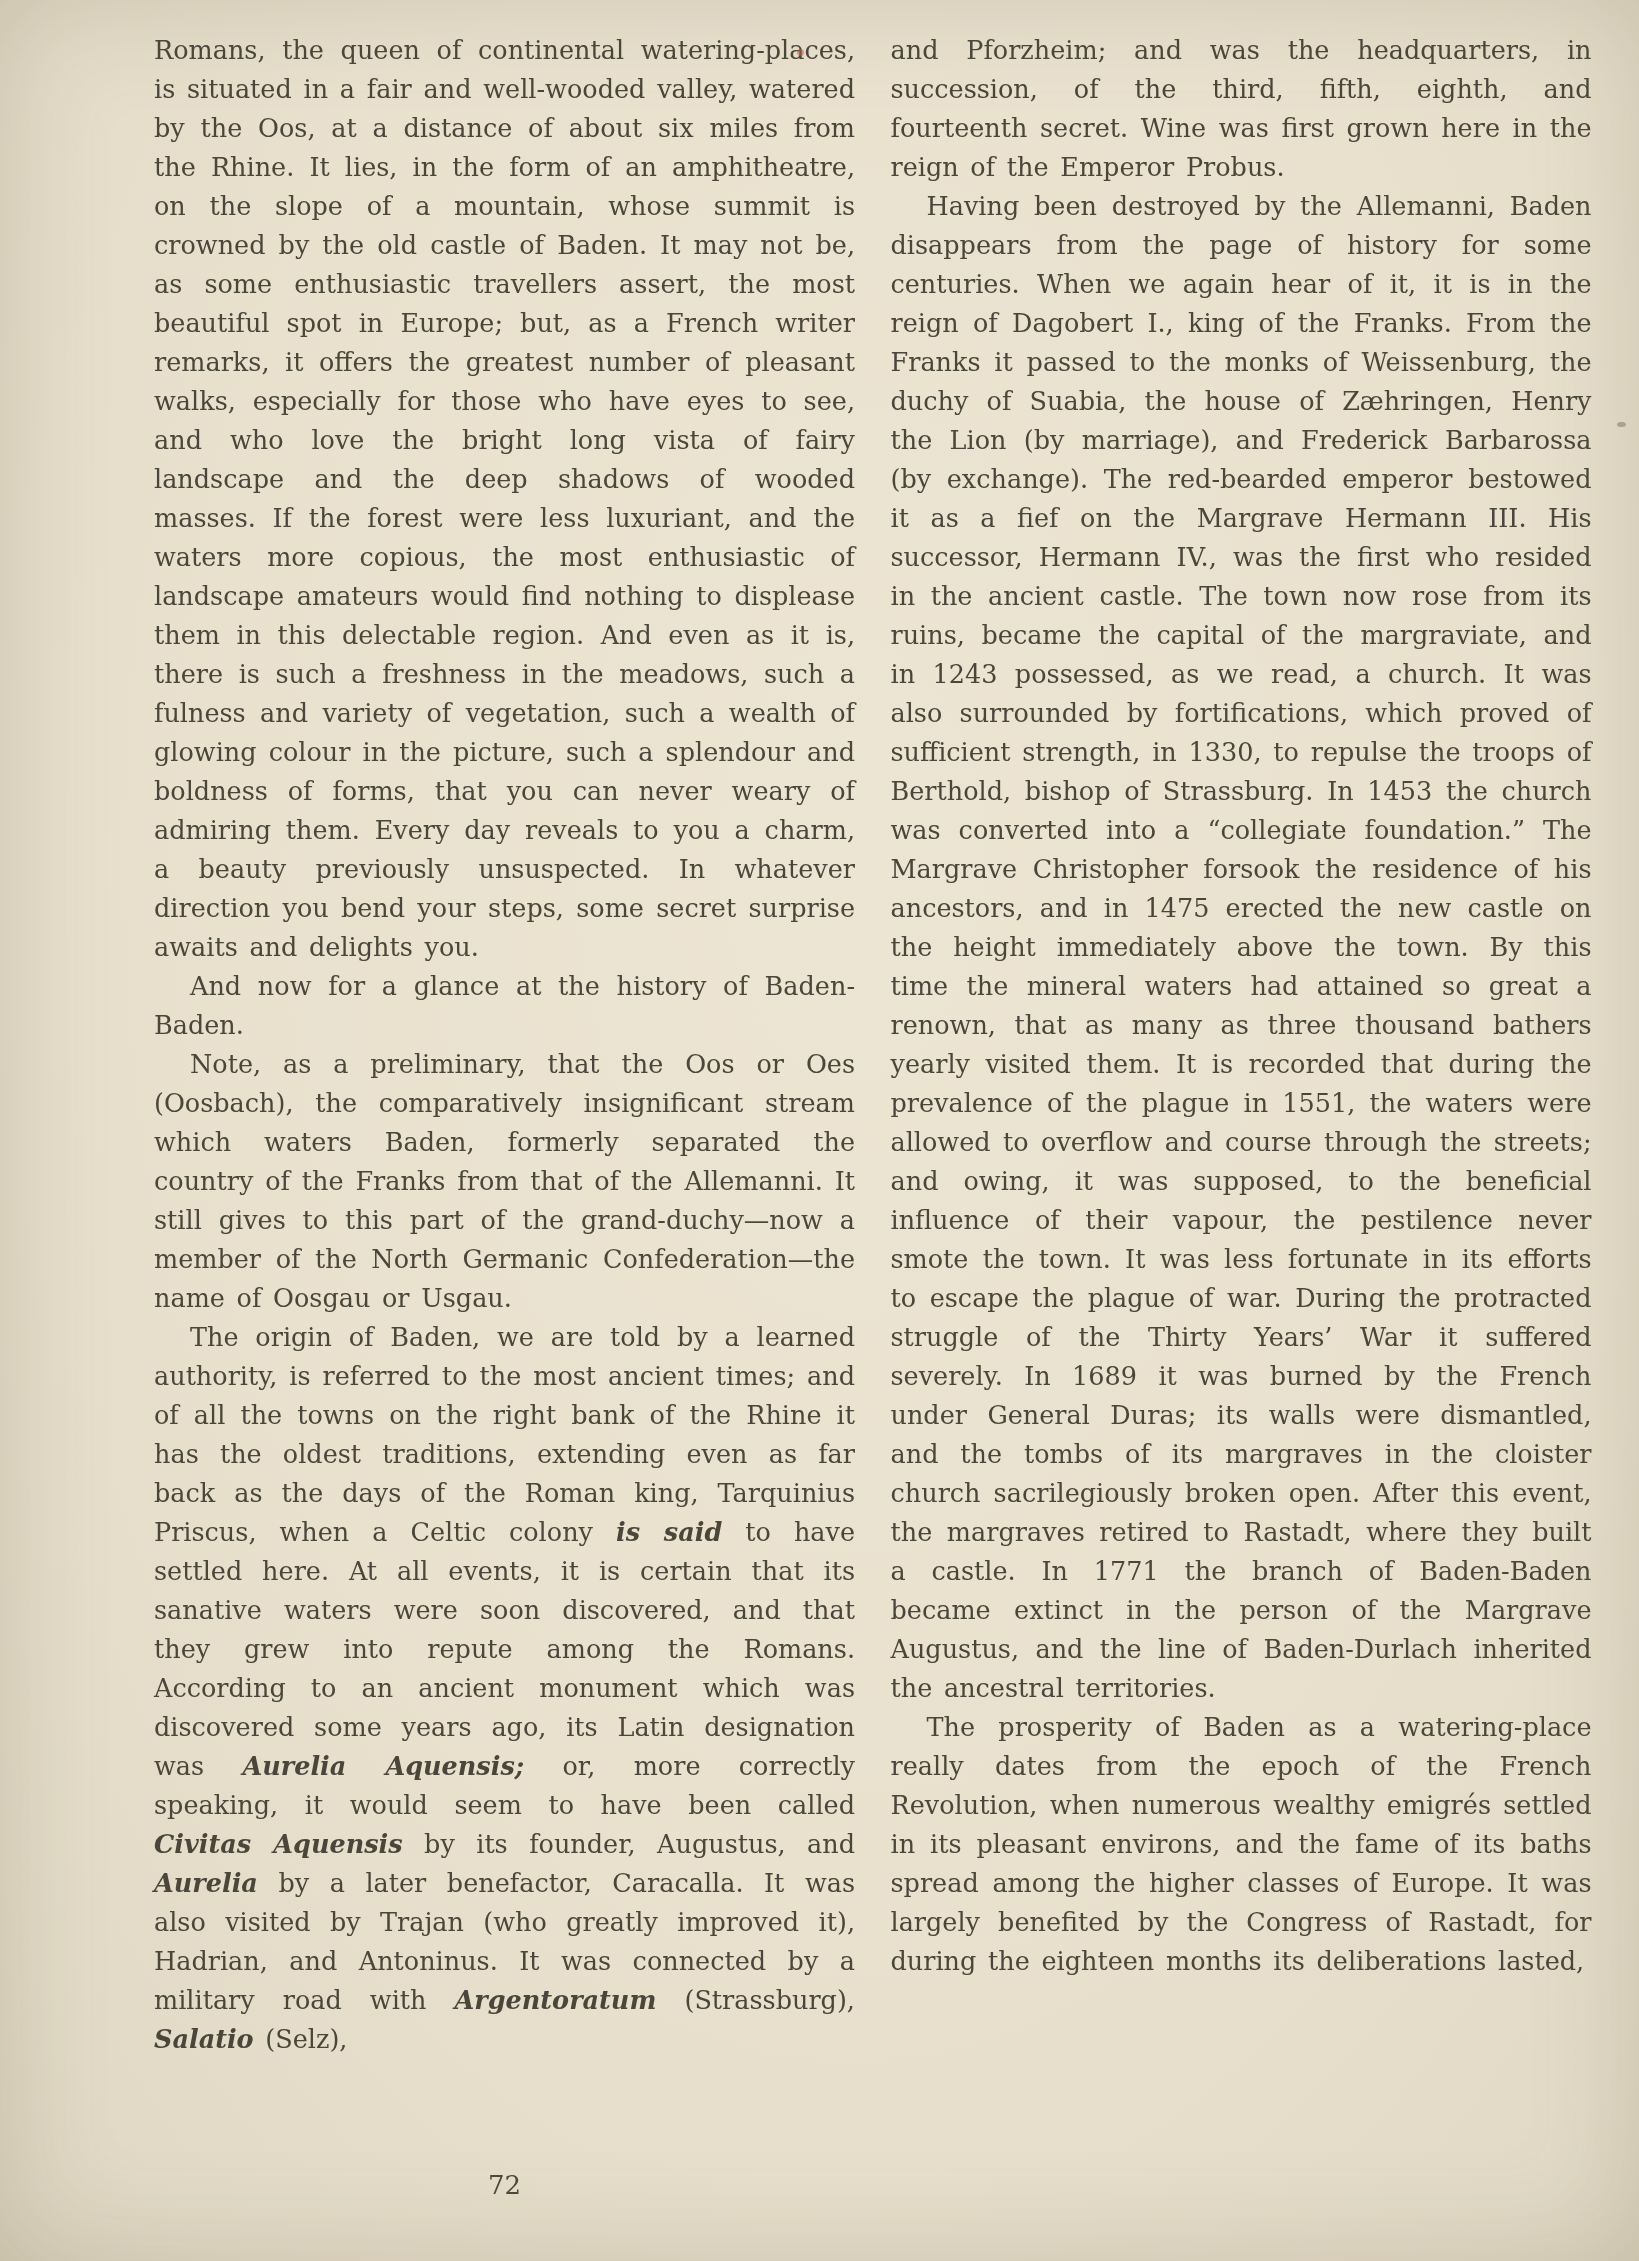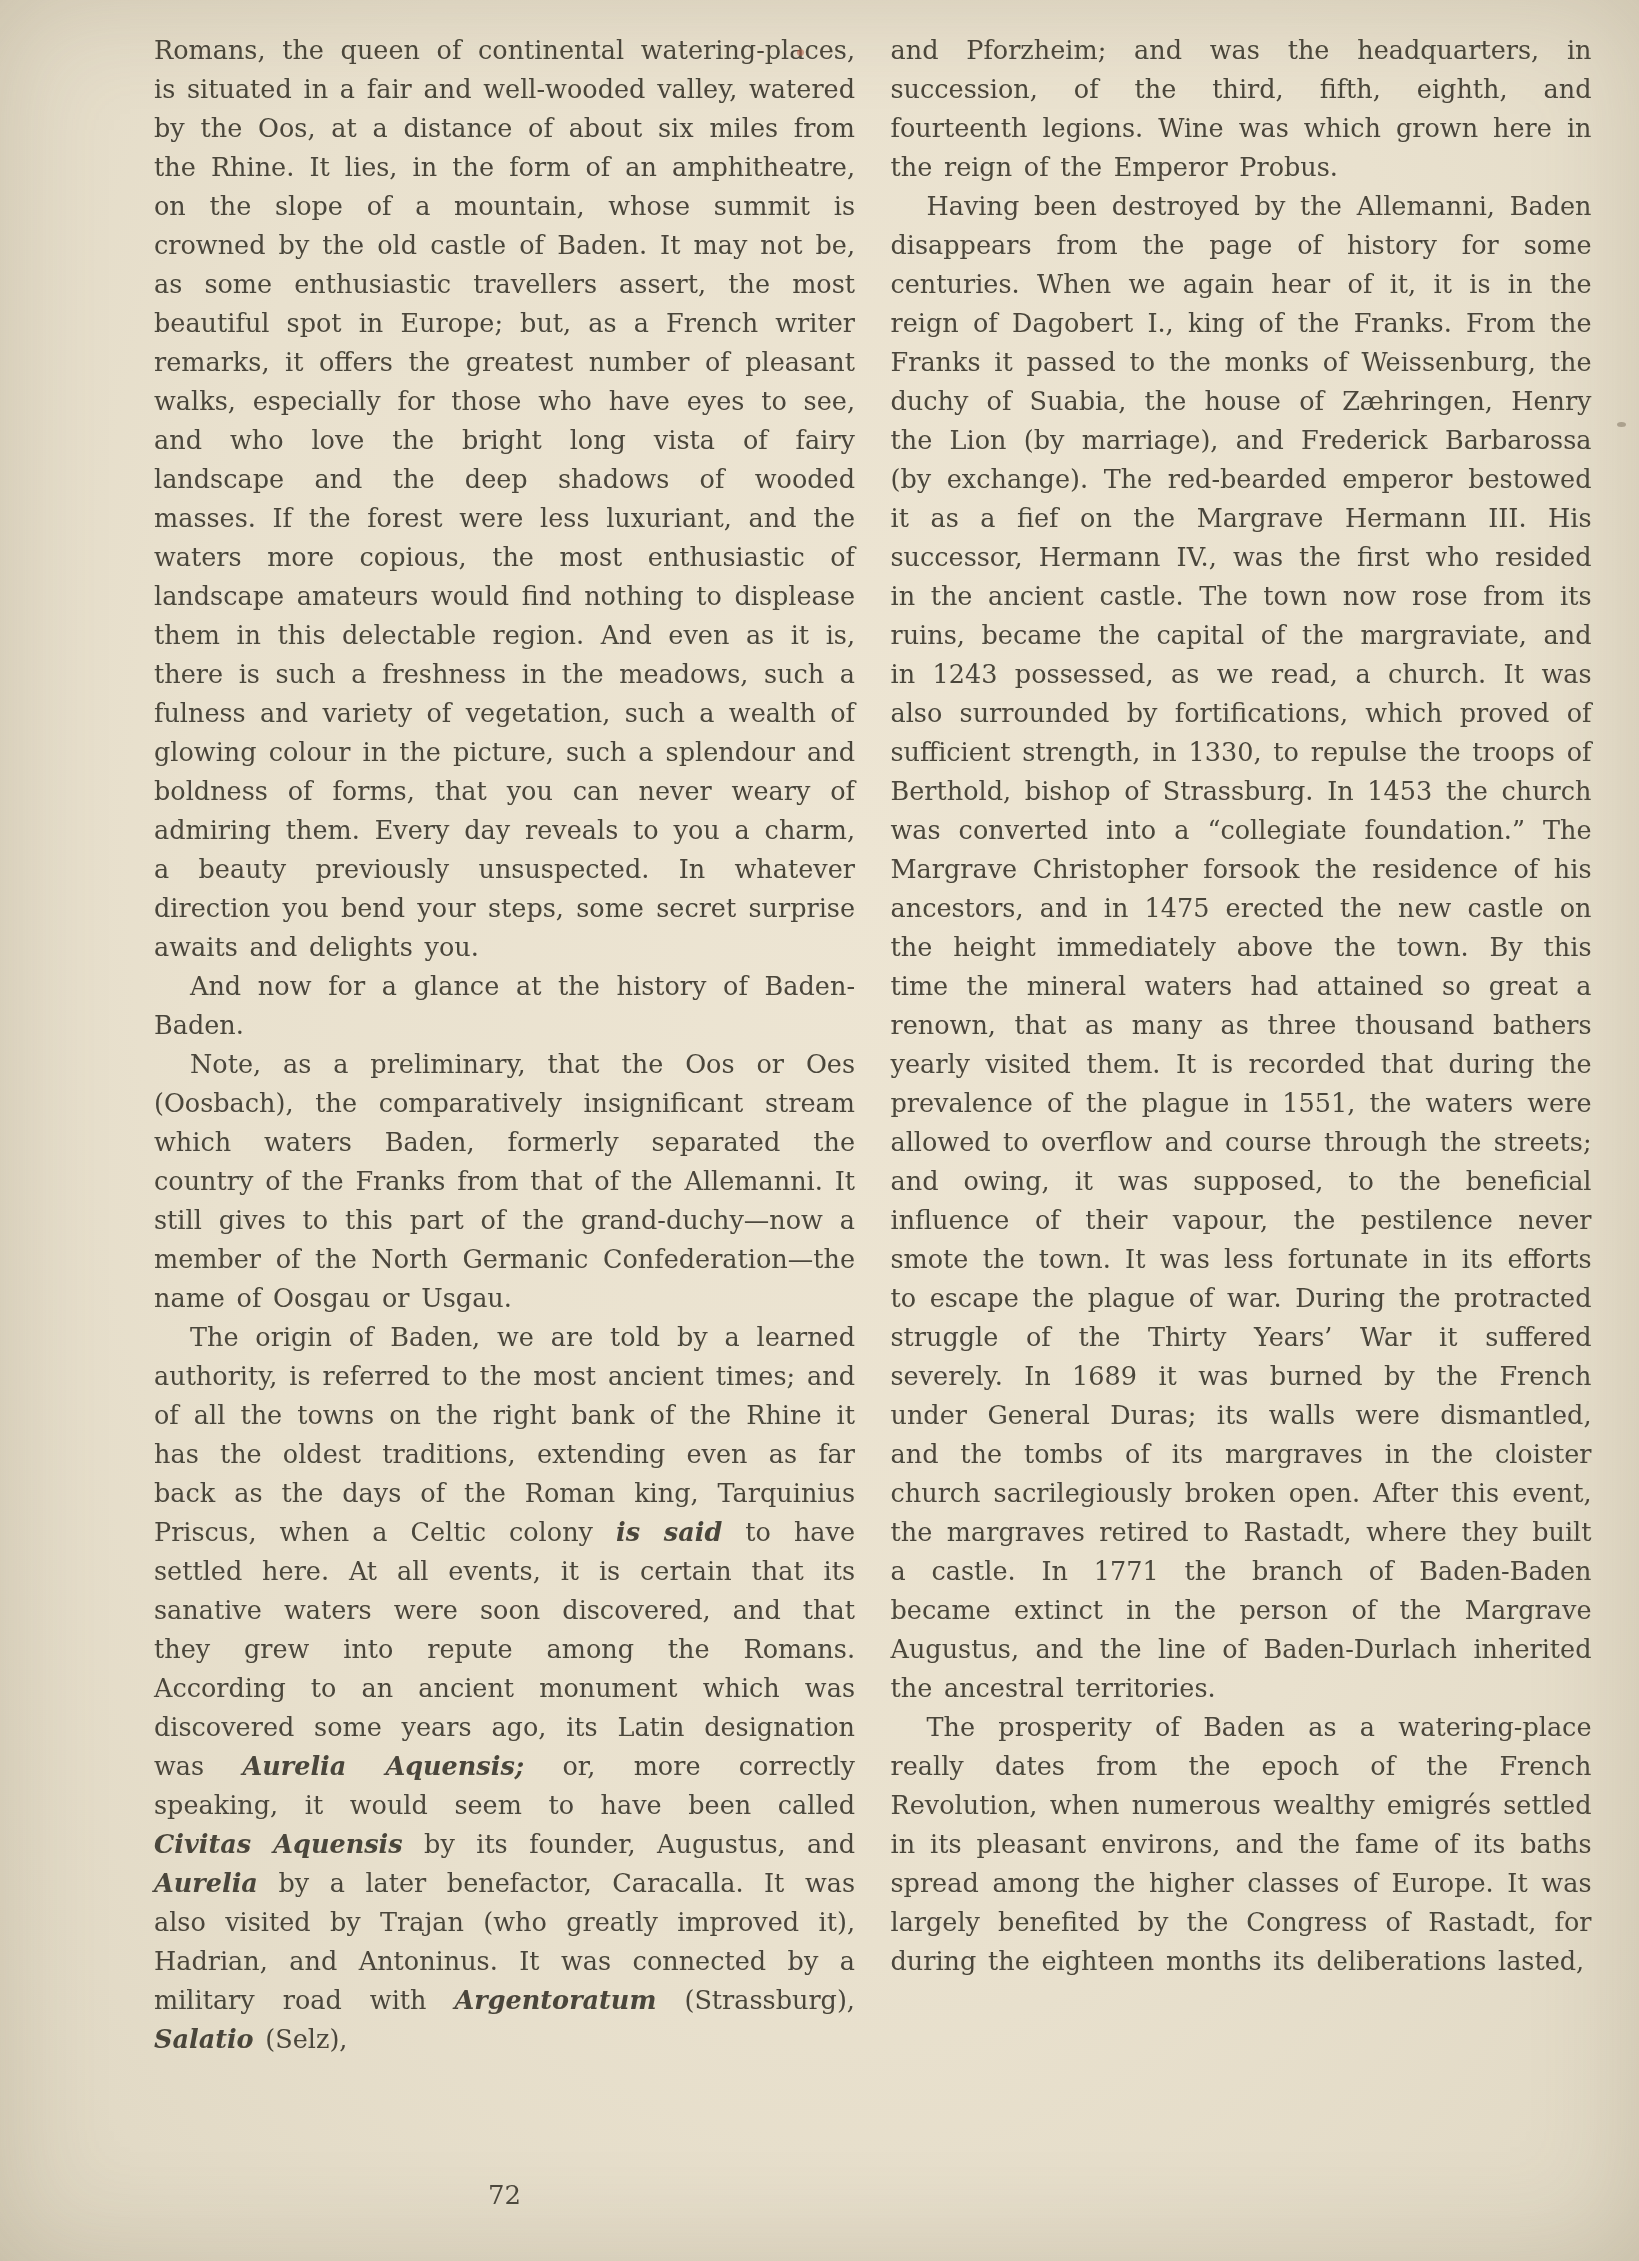--- a/index.html
+++ b/index.html
@@ -58,21 +58,21 @@
     text-indent: 36px;
   }
   .italic {
     font-style: italic;
     font-weight: bold;
   }
   .page-number {
     position: absolute;
     left: 154px;
     width: 701px;
-    bottom: 51px;
+    bottom: 61px;
     text-align: center;
     font-size: 26px;
     color: #4c483d;
   }
   .speck {
     position: absolute;
     border-radius: 50%;
     pointer-events: none;
   }
   .speck-1 {
@@ -100,21 +100,21 @@
 
   <div class="columns">
     <div class="col">
         <p class="para"><span>Romans, the queen of continental watering-places, is situated in a fair and well-wooded valley, watered by the Oos, at a distance of about six miles from the Rhine.  It lies, in the form of an amphitheatre, on the slope of a mountain, whose summit is crowned by the old castle of Baden.  It may not be, as some enthusiastic travellers assert, the most beautiful spot in Europe; but, as a French writer remarks, it offers the greatest number of pleasant walks, especially for those who have eyes to see, and who love the bright long vista of fairy landscape and the deep shadows of wooded masses.  If the forest were less luxuriant, and the waters more copious, the most enthusiastic of landscape amateurs would find nothing to displease them in this delectable region.  And even as it is, there is such a freshness in the meadows, such a fulness and variety of vegetation, such a wealth of glowing colour in the picture, such a splendour and boldness of forms, that you can never weary of admiring them.  Every day reveals to you a charm, a beauty previously unsuspected.  In whatever direction you bend your steps, some secret surprise awaits and delights you.</span></p>
         <p class="para indent"><span>And now for a glance at the history of Baden-Baden.</span></p>
         <p class="para indent"><span>Note, as a preliminary, that the Oos or Oes (Oosbach), the comparatively insignificant stream which waters Baden, formerly separated the country of the Franks from that of the Allemanni.  It still gives to this part of the grand-duchy—now a member of the North Germanic Confederation—the name of Oosgau or Usgau.</span></p>
         <p class="para indent"><span>The origin of Baden, we are told by a learned authority, is referred to the most ancient times; and of all the towns on the right bank of the Rhine it has the oldest traditions, extending even as far back as the days of the Roman king, Tarquinius Priscus, when a Celtic colony </span><span class="italic">is said</span><span> to have settled here.  At all events, it is certain that its sanative waters were soon discovered, and that they grew into repute among the Romans.  According to an ancient monument which was discovered some years ago, its Latin designation was </span><span class="italic">Aurelia Aquensis;</span><span> or, more correctly speaking, it would seem to have been called </span><span class="italic">Civitas Aquensis</span><span> by its founder, Augustus, and </span><span class="italic">Aurelia</span><span> by a later benefactor, Caracalla.  It was also visited by Trajan (who greatly improved it), Hadrian, and Antoninus.  It was connected by a military road with </span><span class="italic">Argentoratum</span><span> (Strassburg), </span><span class="italic">Salatio</span><span> (Selz),</span></p>
       </div>
     <div class="divider"></div>
     <div class="col">
-        <p class="para"><span>and Pforzheim; and was the headquarters, in succession, of the third, fifth, eighth, and fourteenth legions.  Wine was which grown here in the reign of the Emperor Probus.</span></p>
+        <p class="para"><span>and Pforzheim; and was the headquarters, in succession, of the third, fifth, eighth, and fourteenth secret.  Wine was first grown here in the reign of the Emperor Probus.</span></p>
         <p class="para indent"><span>Having been destroyed by the Allemanni, Baden disappears from the page of history for some centuries.  When we again hear of it, it is in the reign of Dagobert I., king of the Franks.  From the Franks it passed to the monks of Weissenburg, the duchy of Suabia, the house of Zæhringen, Henry the Lion (by marriage), and Frederick Barbarossa (by exchange).  The red-bearded emperor bestowed it as a fief on the Margrave Hermann III.  His successor, Hermann IV., was the first who resided in the ancient castle.  The town now rose from its ruins, became the capital of the margraviate, and in 1243 possessed, as we read, a church.  It was also surrounded by fortifications, which proved of sufficient strength, in 1330, to repulse the troops of Berthold, bishop of Strassburg.  In 1453 the church was converted into a “collegiate foundation.”  The Margrave Christopher forsook the residence of his ancestors, and in 1475 erected the new castle on the height immediately above the town.  By this time the mineral waters had attained so great a renown, that as many as three thousand bathers yearly visited them.  It is recorded that during the prevalence of the plague in 1551, the waters were allowed to overflow and course through the streets; and owing, it was supposed, to the beneficial influence of their vapour, the pestilence never smote the town.  It was less fortunate in its efforts to escape the plague of war.  During the protracted struggle of the Thirty Years’ War it suffered severely.  In 1689 it was burned by the French under General Duras; its walls were dismantled, and the tombs of its margraves in the cloister church sacrilegiously broken open.  After this event, the margraves retired to Rastadt, where they built a castle.  In 1771 the branch of Baden-Baden became extinct in the person of the Margrave Augustus, and the line of Baden-Durlach inherited the ancestral territories.</span></p>
         <p class="para indent"><span>The prosperity of Baden as a watering-place really dates from the epoch of the French Revolution, when numerous wealthy emigrés settled in its pleasant environs, and the fame of its baths spread among the higher classes of Europe.  It was largely benefited by the Congress of Rastadt, for during the eighteen months its deliberations lasted,</span></p>
       </div>
   </div>
 
   <div class="page-number">72</div>
 
   <div class="speck speck-1"></div>
   <div class="speck speck-2"></div>
 

